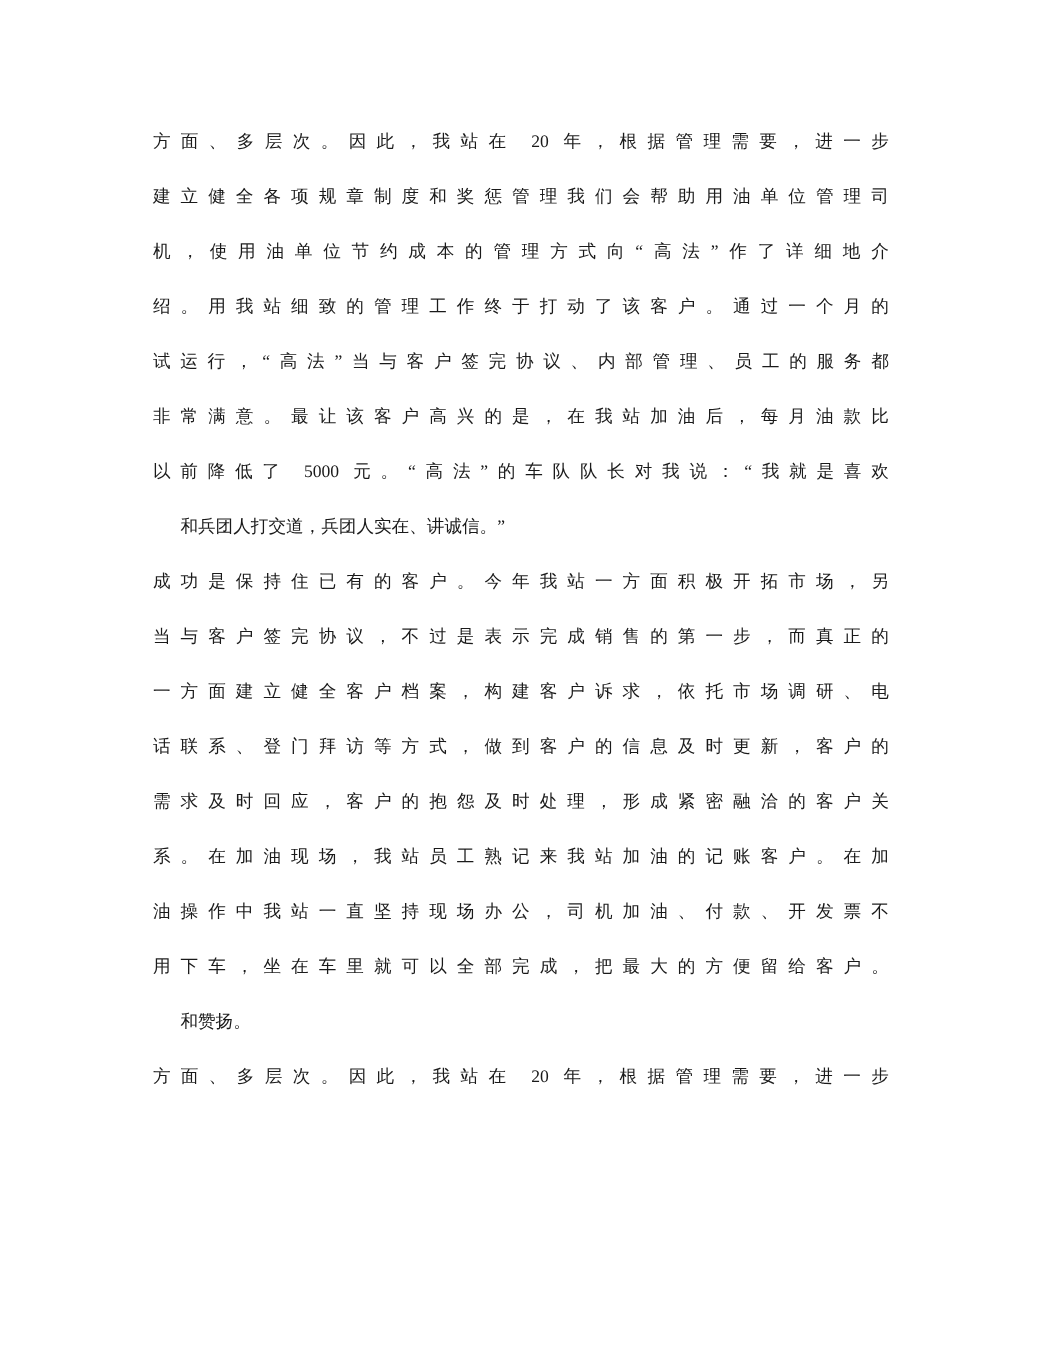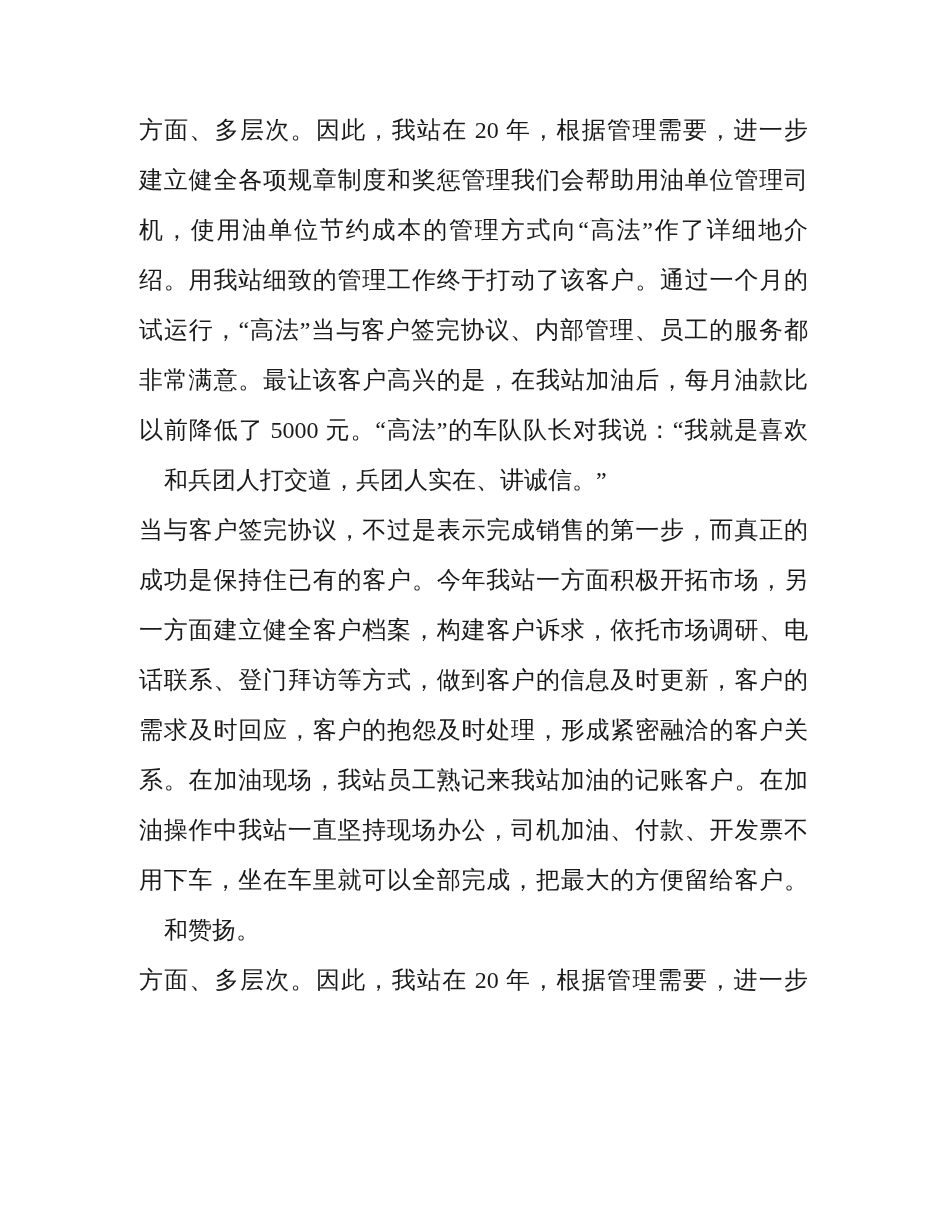--- a/index.html
+++ b/index.html
@@ -14,21 +14,21 @@
     background: #ffffff;
     overflow: hidden;
     font-family: "Liberation Serif", serif;
   }
   .text-body {
     position: absolute;
     left: 139px;
     top: 105px;
     width: 669px;
     color: #1a1a1a;
-    font-size: 24px;
+    font-size: 16px;
   }
   .line {
     height: 50px;
     line-height: 50px;
     text-align: justify;
     text-align-last: justify;
     text-justify: inter-character;
   }
   .line.para-end {
     text-align-last: left;
@@ -41,22 +41,22 @@
 <div class="page">
   <div class="text-body" style="color: rgb(26, 26, 26);">
       <div class="line">方面、多层次。因此，我站在 20 年，根据管理需要，进一步</div>
       <div class="line">建立健全各项规章制度和奖惩管理我们会帮助用油单位管理司</div>
       <div class="line">机，使用油单位节约成本的管理方式向“高法”作了详细地介</div>
       <div class="line">绍。用我站细致的管理工作终于打动了该客户。通过一个月的</div>
       <div class="line">试运行，“高法”当与客户签完协议、内部管理、员工的服务都</div>
       <div class="line">非常满意。最让该客户高兴的是，在我站加油后，每月油款比</div>
       <div class="line">以前降低了 5000 元。“高法”的车队队长对我说：“我就是喜欢</div>
       <div class="line para-end">和兵团人打交道，兵团人实在、讲诚信。”</div>
+      <div class="line">成功是保持住已有的客户。今年我站一方面积极开拓市场，另</div>
       <div class="line">当与客户签完协议，不过是表示完成销售的第一步，而真正的</div>
-      <div class="line">成功是保持住已有的客户。今年我站一方面积极开拓市场，另</div>
       <div class="line">一方面建立健全客户档案，构建客户诉求，依托市场调研、电</div>
       <div class="line">话联系、登门拜访等方式，做到客户的信息及时更新，客户的</div>
       <div class="line">需求及时回应，客户的抱怨及时处理，形成紧密融洽的客户关</div>
       <div class="line">系。在加油现场，我站员工熟记来我站加油的记账客户。在加</div>
       <div class="line">油操作中我站一直坚持现场办公，司机加油、付款、开发票不</div>
       <div class="line">用下车，坐在车里就可以全部完成，把最大的方便留给客户。</div>
       <div class="line para-end">和赞扬。</div>
       <div class="line">方面、多层次。因此，我站在 20 年，根据管理需要，进一步</div>
     </div>
 </div>

